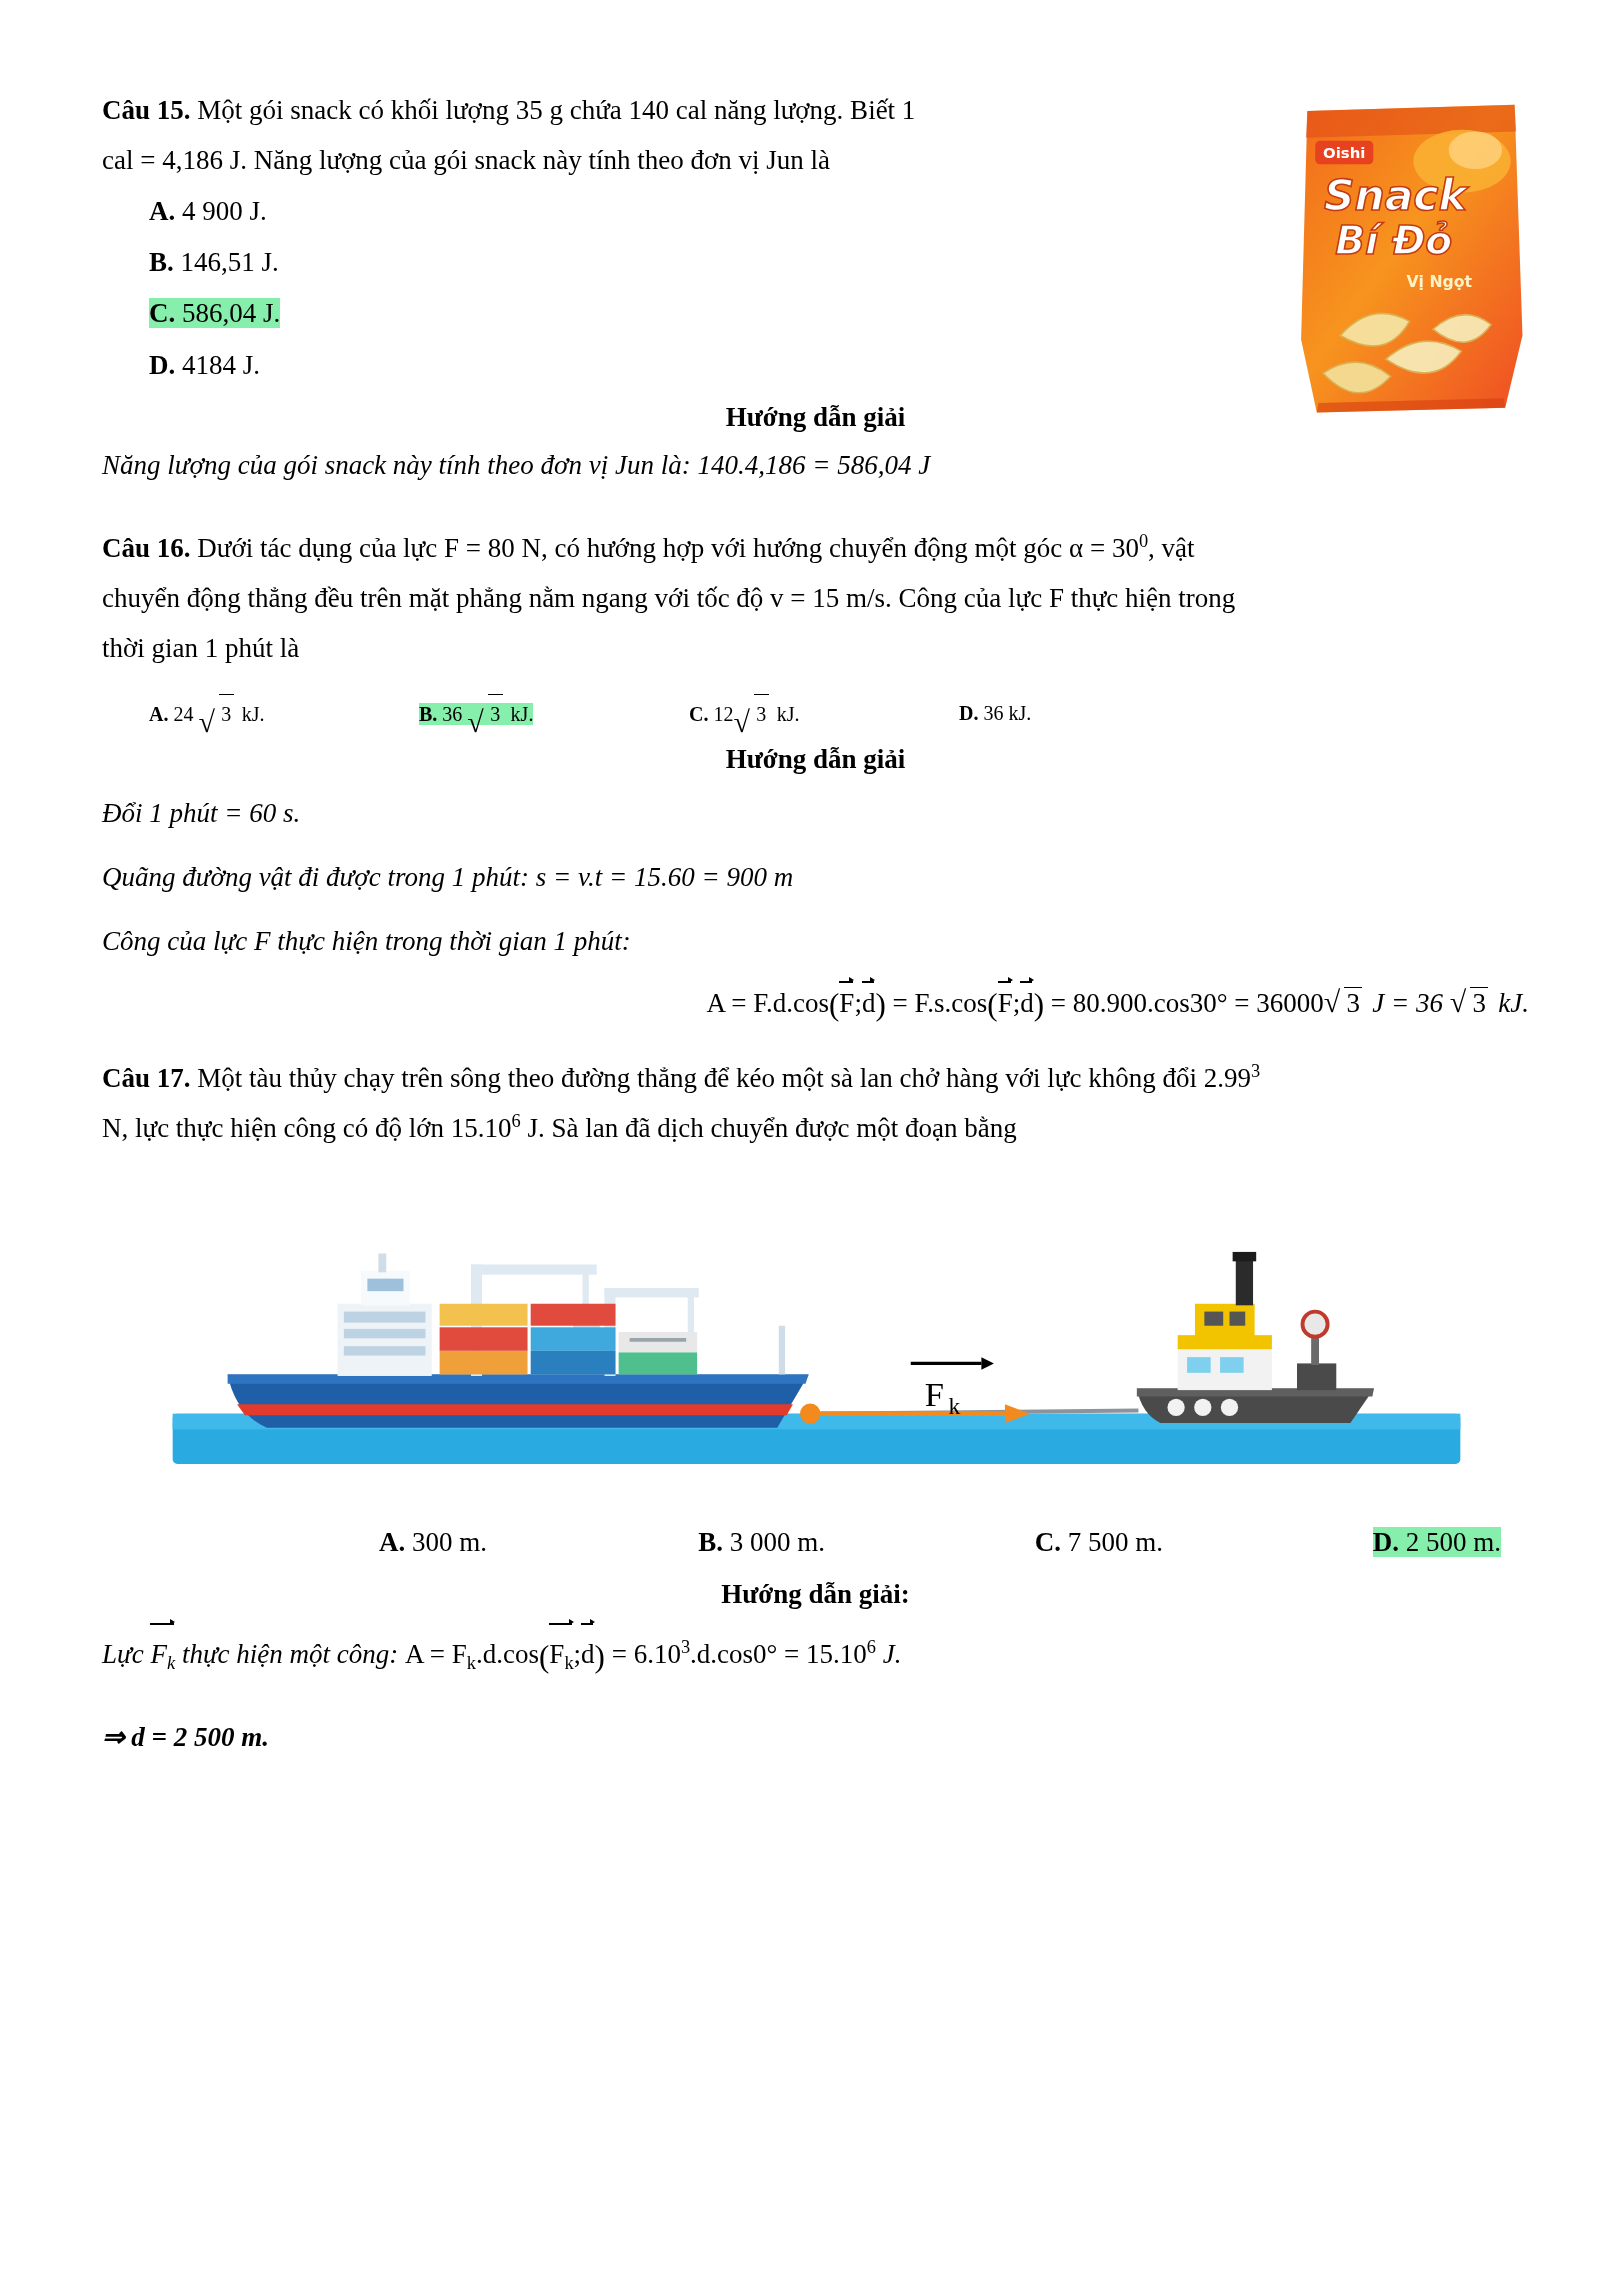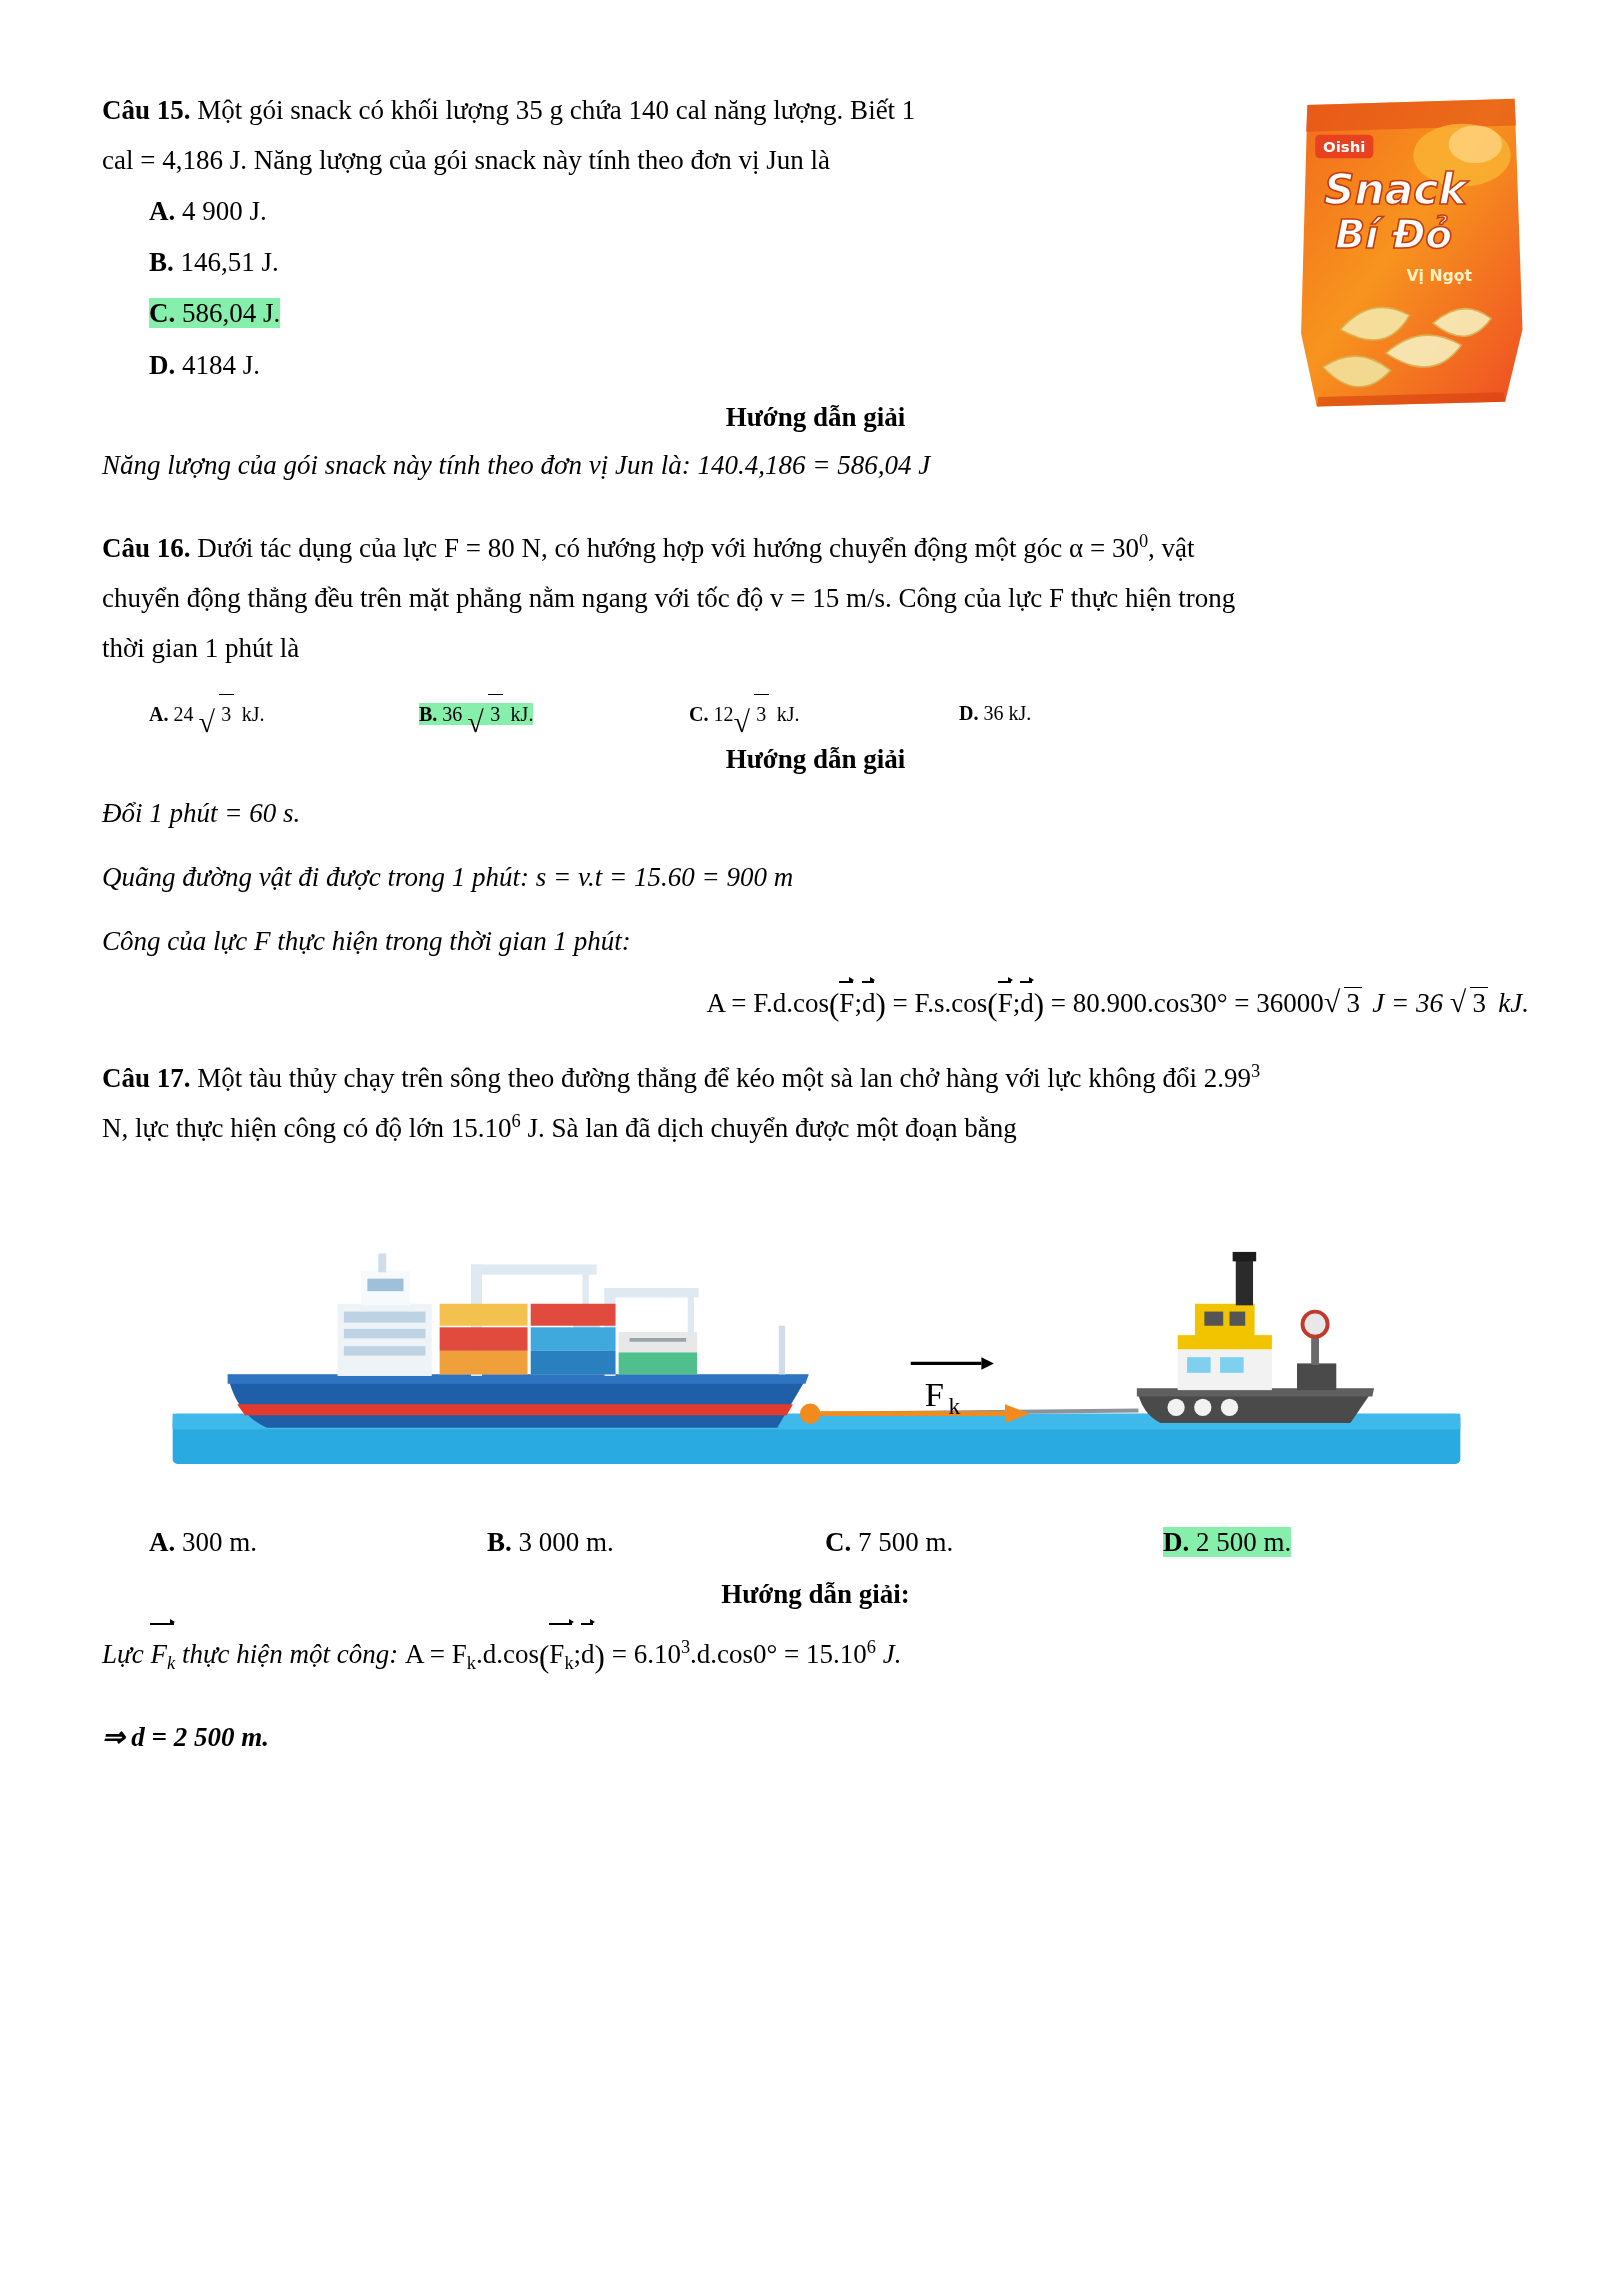--- a/index.html
+++ b/index.html
@@ -43,20 +43,21 @@
     margin-top: 20.4px;
     gap: 11px;
   }
   .opts-row .opt { width: 259px; }
   .opts-row2 {
     display: flex;
     font-size: 27px;
     line-height: 1.9;
     padding-left: 47px;
     margin-top: 7.9px;
+    text-align: right;
   }
   .opts-row2 .opt { width: 338px; }
   .heading {
     text-align: center;
     font-weight: bold;
     font-size: 27px;
     margin: 11px 0 7.9px 0;
   }
   .sqrt {
     display: inline-block;
@@ -106,21 +107,21 @@
   .paren {
     display: inline-block;
     position: relative;
     font-size: 31px;
     vertical-align: middle;
   }
   
   .snack-img {
     position: absolute;
     right: 0px;
-    top: 8px;
+    top: 14px;
     width: 236px;
     height: 314px;
   }
   
   .ship-scene {
     margin: 23.6px 0 9.4px 0;
     width: 100%;
     height: 330px;
     position: relative;
   }

